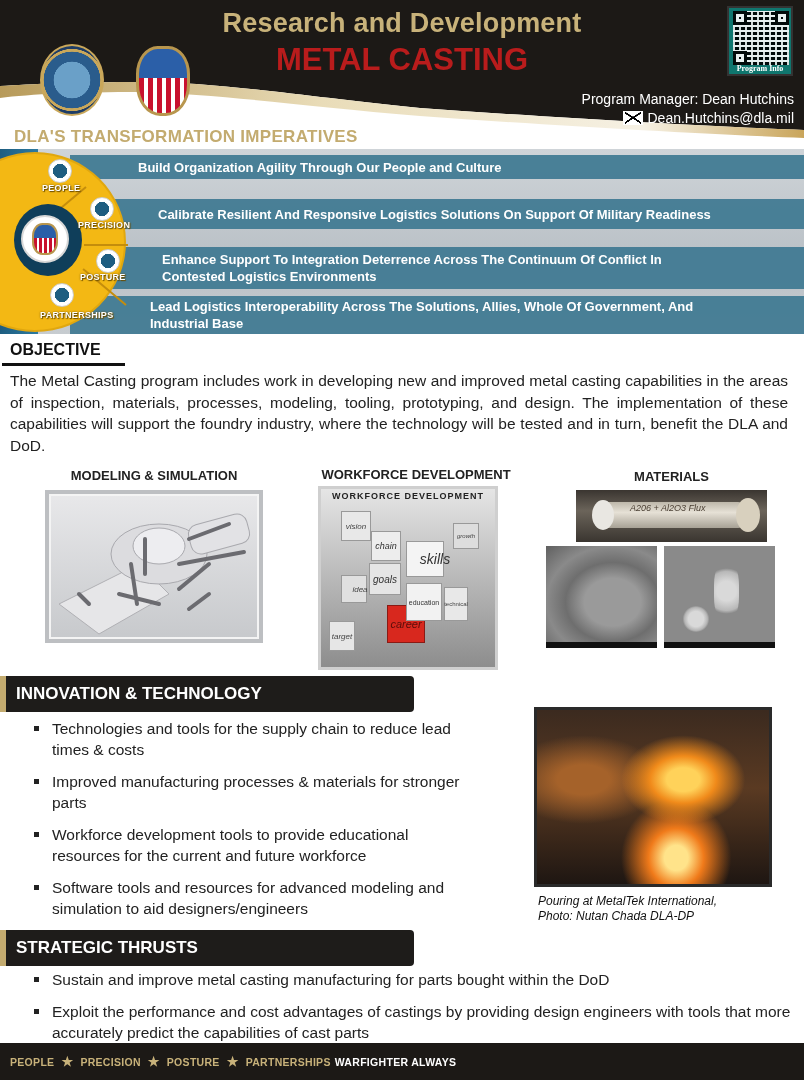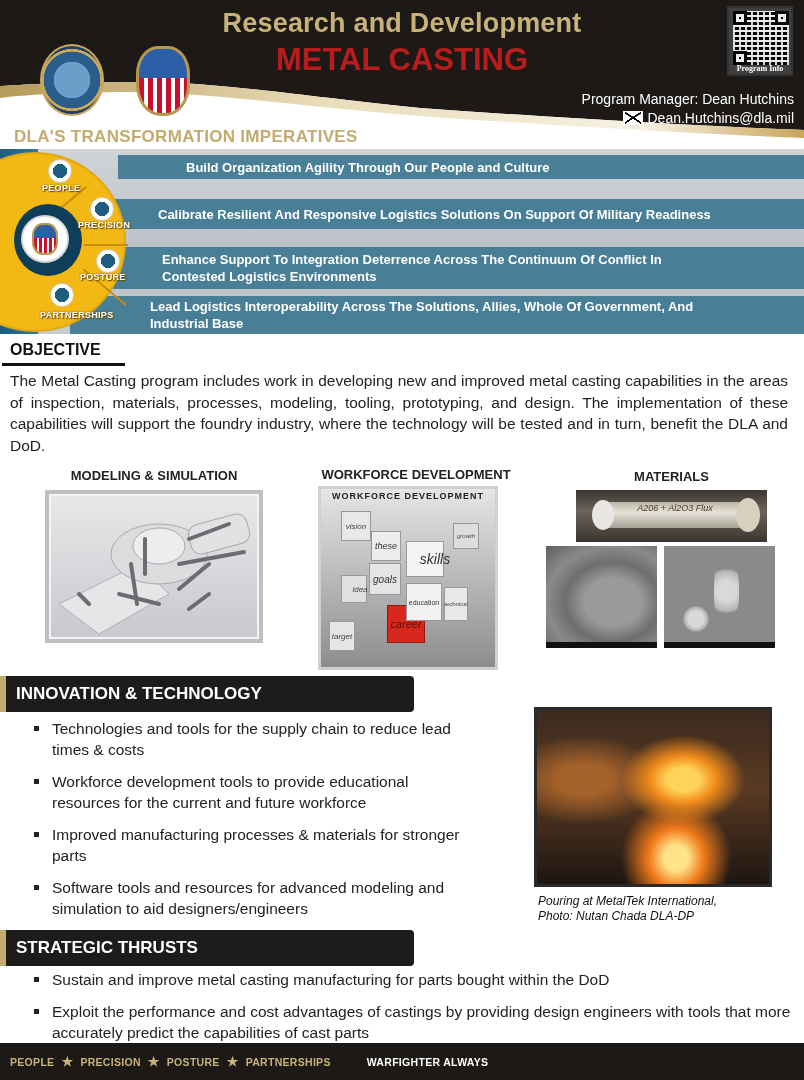--- a/index.html
+++ b/index.html
@@ -7,41 +7,41 @@
   body { position: relative; font-family: "Liberation Sans", sans-serif; color: #1a1a1a; }
 
   
   .header { position: absolute; left: 0; top: 0; width: 804px; height: 150px; overflow: hidden; }
   .header svg.bg { position: absolute; left: 0; top: 0; }
   .title1 { position: absolute; left: 0; width: 804px; top: 8px; text-align: center; font-size: 27px; font-weight: bold; color: #c8b27a; letter-spacing: 0.2px; }
   .title2 { position: absolute; left: 0; width: 804px; top: 42px; text-align: center; font-size: 31px; font-weight: bold; color: #b91c1c; }
   .seal { position: absolute; border-radius: 50%; }
   .seal-dod { left: 40px; top: 44px; width: 64px; height: 72px; background: radial-gradient(circle at 50% 50%, #6aa0c8 0 40%, #2a5c8c 41% 62%, #c9a75a 63% 68%, #1d3c66 69%); border-radius: 50%; border: 2px solid #c9a75a; }
   .seal-dla { left: 136px; top: 46px; width: 54px; height: 70px; border-radius: 40% 40% 45% 45%; background: linear-gradient(#2b5fa8 0 45%, transparent 45%), repeating-linear-gradient(90deg, #c8102e 0 5px, #ffffff 5px 9px); border: 3px solid #b8964e; }
-  .qr { position: absolute; left: 727px; top: 6px; width: 66px; height: 70px; background: #404040; border: 2px solid #333; }
+  .qr { position: absolute; left: 727px; top: 6px; width: 66px; height: 70px; background: #0f766e; border: 2px solid #333; }
   .qr-code { position: absolute; left: 4px; top: 3px; width: 56px; height: 54px; background:
       repeating-linear-gradient(0deg, #000 0 3px, #fff 3px 5px),
       #fff; opacity: 0.9; }
   .qr-code::before { content: ""; position: absolute; inset: 0; background: repeating-linear-gradient(90deg, rgba(255,255,255,0.9) 0 2px, transparent 2px 6px); }
   .qr-corner { position: absolute; width: 14px; height: 14px; border: 3px solid #000; background: #fff; box-shadow: inset 0 0 0 3px #fff, inset 0 0 0 7px #000; }
   .qr-label { position: absolute; left: 0; width: 62px; bottom: 1px; text-align: center; font-family: "Liberation Serif", serif; font-size: 8px; font-weight: bold; color: #fff; }
   .pm { position: absolute; right: 10px; top: 91px; font-size: 14px; color: #ffffff; text-align: right; }
   .email { position: absolute; right: 10px; top: 110px; font-size: 14px; color: #ffffff; display: flex; align-items: center; gap: 5px; }
   .mail-icon { width: 20px; height: 14px; background: #fff; position: relative; border: 1px solid #fff; }
   .mail-icon::before { content: ""; position: absolute; left: 1px; top: 0; width: 16px; height: 12px; background:
       linear-gradient(33deg, transparent 46%, #000 47% 55%, transparent 56%),
       linear-gradient(-33deg, transparent 46%, #000 47% 55%, transparent 56%); }
   .imperatives-title { position: absolute; left: 14px; top: 127px; font-size: 17px; font-weight: bold; color: #c3ab6f; letter-spacing: 0.3px; }
 
   
   .imp { position: absolute; left: 0; top: 149px; width: 804px; height: 185px; background: #d6dadd; overflow: hidden; }
   .imp-bg { position: absolute; inset: 0; background: linear-gradient(180deg, #cfd4d8, #b9c0c6 60%, #c7ccd0); }
   .band { position: absolute; left: 70px; right: 0; background: rgba(62,120,145,0.92); color: #fff; font-weight: bold; font-size: 13px; display: flex; align-items: center; line-height: 17px; }
   .band span { display: block; }
-  .b1 { top: 6px; height 28px; height: 24px; padding-left: 68px; margin-left: 48px; }
+  .b1 { top: 6px; height 28px; height: 24px; padding-left: 68px; }
   .b2 { top: 50px; height: 30px; padding-left: 88px; }
   .b3 { top: 98px; height: 42px; padding-left: 92px; }
   .b4 { top: 147px; height: 38px; padding-left: 80px; }
   .wheel-left { position: absolute; left: 0; top: 0; width: 38px; height: 185px; background: linear-gradient(90deg, #1e5d80, #2c7aa0); }
   .wheel { position: absolute; left: -56px; top: 3px; width: 182px; height: 180px; border-radius: 50%; background: #f3b814; border: 2px solid #e0a70f; }
   .wheel-line { position: absolute; height: 2px; background: #c48d0c; transform-origin: 0 50%; }
   .hub { position: absolute; left: 14px; top: 55px; width: 68px; height: 72px; border-radius: 50%; background: #0f3e5a; }
   .hub-inner { position: absolute; left: 21px; top: 66px; width: 48px; height: 48px; border-radius: 50%; background: #fff; border: 2px solid #d8d8d8; display: flex; align-items: center; justify-content: center; }
   .mini-seal { width: 26px; height: 32px; border-radius: 40%; background: linear-gradient(#2b5fa8 0 45%, transparent 45%), repeating-linear-gradient(90deg, #c8102e 0 3px, #fff 3px 5px); border: 2px solid #b8964e; }
   .wicon { position: absolute; width: 24px; height: 24px; border-radius: 50%; background: radial-gradient(circle, #1e5d80 0 45%, #fff 46% 100%); border: 1px solid #ccc; }
@@ -78,21 +78,21 @@
       radial-gradient(ellipse at 63% 40%, #ffd25a 0 8%, #f08a1a 16%, transparent 30%),
       radial-gradient(ellipse at 60% 85%, #ffe38a 0 6%, #f07a1a 14%, transparent 28%),
       radial-gradient(ellipse at 20% 40%, #a5622a 0 10%, transparent 30%),
       linear-gradient(180deg, #3b2a1f, #5a3a22 45%, #1e1612); }
   .pour-cap { position: absolute; left: 538px; top: 894px; font-size: 12px; font-style: italic; line-height: 15px; color: #111; }
 
   
   .footer { position: absolute; left: 0; top: 1043px; width: 804px; height: 37px; background: #1c1916; display: flex; align-items: center; padding-left: 10px; font-size: 10.5px; font-weight: bold; letter-spacing: 0.3px; }
   .ft-gold { color: #c8b27a; }
   .ft-star { color: #c8b27a; font-size: 13px; margin: 0 7px; }
-  .ft-white { color: #ffffff; margin-left: 36px; }
+  .ft-white { color: #ffffff; margin-left: 4px; }
 </style>
 </head>
 <body>
 
 <div class="header">
   <svg class="bg" width="804" height="150" viewBox="0 0 804 150">
     <defs>
       <linearGradient id="goldg" x1="0" x2="1" y1="0" y2="0">
         <stop offset="0" stop-color="#b79a5a"></stop>
         <stop offset="0.4" stop-color="#e9dcb8"></stop>
@@ -195,53 +195,53 @@
       <line x1="140" y1="115" x2="160" y2="100"></line>
       <line x1="30" y1="100" x2="40" y2="110"></line>
     </g>
   </svg>
 </div>
 
 <div class="imgbox img-work">
   <div style="position:absolute;left:0;top:2px;width:174px;text-align:center;font-size:9px;font-weight:bold;letter-spacing:1px;color:#222;">WORKFORCE DEVELOPMENT</div>
   <div style="position:absolute;left:20px;top:22px;width:30px;height:30px;background:#e8e8e8;border:1px solid #999;font-size:8px;font-style:italic;color:#444;display:flex;align-items:center;justify-content:center;">vision</div>
   <div style="position:absolute;left:88px;top:14px;width:34px;height:26px;background:#eee;border:1px solid #999;font-size:9px;font-style:italic;color:#444;display:flex;align-items:center;justify-content:center;margin-top:44px;">job</div>
-  <div style="position:absolute;left:50px;top:42px;width:30px;height:30px;background:#ededed;border:1px solid #999;font-size:9px;font-style:italic;color:#333;display:flex;align-items:center;justify-content:center;">these</div>
+  <div style="position:absolute;left:50px;top:42px;width:30px;height:30px;background:#ededed;border:1px solid #999;font-size:9px;font-style:italic;color:#333;display:flex;align-items:center;justify-content:center;">chain</div>
   <div style="position:absolute;left:132px;top:34px;width:26px;height:26px;background:#ddd;border:1px solid #999;font-size:6px;font-style:italic;color:#444;display:flex;align-items:center;justify-content:center;">growth</div>
   <div style="position:absolute;left:85px;top:52px;width:38px;height:36px;background:#f4f4f4;border:1px solid #999;font-size:14px;font-style:italic;color:#333;display:flex;align-items:center;justify-content:center;padding-left:20px;">skills</div>
   <div style="position:absolute;left:48px;top:74px;width:32px;height:32px;background:#e5e5e5;border:1px solid #999;font-size:10px;font-style:italic;color:#333;display:flex;align-items:center;justify-content:center;">goals</div>
   <div style="position:absolute;left:20px;top:86px;width:26px;height:28px;background:#e0e0e0;border:1px solid #999;font-size:8px;font-style:italic;color:#444;display:flex;align-items:center;justify-content:center;padding-left:12px;">idea</div>
   <div style="position:absolute;left:40px;top:116px;width:38px;height:38px;background:#d8281e;border:1px solid #8a1a14;font-size:11px;font-style:italic;color:#5a0e0a;display:flex;align-items:center;justify-content:center;margin-left:26px;">career</div>
   <div style="position:absolute;left:85px;top:94px;width:36px;height:38px;background:#f2f2f2;border:1px solid #999;font-size:7px;color:#333;display:flex;align-items:center;justify-content:center;">education</div>
   <div style="position:absolute;left:123px;top:98px;width:24px;height:34px;background:#e8e8e8;border:1px solid #999;font-size:6px;color:#444;display:flex;align-items:center;justify-content:center;">technical</div>
   <div style="position:absolute;left:8px;top:132px;width:26px;height:30px;background:#e6e6e6;border:1px solid #999;font-size:8px;font-style:italic;color:#444;display:flex;align-items:center;justify-content:center;">target</div>
 </div>
 
 <div class="imgbox img-bar">
   <div style="position:absolute;left:26px;top:12px;width:140px;height:26px;background:linear-gradient(180deg,#bdb7aa,#e6e1d6 40%,#a7a195);border-radius:4px;"></div>
   <div style="position:absolute;left:16px;top:10px;width:22px;height:30px;border-radius:50%;background:#e9e7e2;"></div>
   <div style="position:absolute;left:160px;top:8px;width:24px;height:34px;border-radius:50%;background:#d8d0be;"></div>
-  <div style="position:absolute;left:54px;top:13px;width:90px;text-align:center;font-size:9px;font-style:italic;color:#4a3f33;line-height:10px;">A206 + Al2O3 Flux</div>
+  <div style="position:absolute;left:54px;top:13px;width:90px;font-size:9px;font-style:italic;color:#4a3f33;line-height:10px;">A206 + Al2O3 Flux</div>
 </div>
 <div class="imgbox img-sem1">
     <div class="sem-bar"></div>
   </div>
 <div class="imgbox img-sem2">
   <div style="position:absolute;left:50px;top:15px;width:25px;height:60px;border-radius:40%;background:radial-gradient(circle,#d9d9d9 0 30%,#b8b8b8 60%,transparent 70%);"></div>
   <div style="position:absolute;left:18px;top:60px;width:28px;height:26px;border-radius:50%;background:radial-gradient(circle,#d9d9d9 0 40%,#b5b5b5 60%,transparent 70%);"></div>
   <div class="sem-bar"></div>
 </div>
 
 <div class="sec sec-innov">
   <span>INNOVATION &amp; TECHNOLOGY</span>
 </div>
 <ul class="bul innov">
   <li>Technologies and tools for the supply chain to reduce lead times &amp; costs</li>
+  <li>Improved manufacturing processes &amp; materials for stronger parts</li>
   <li>Workforce development tools to provide educational resources for the current and future workforce</li>
-  <li>Improved manufacturing processes &amp; materials for stronger parts</li>
   <li>Software tools and resources for advanced modeling and simulation to aid designers/engineers</li>
 </ul>
 
 <div class="imgbox img-pour"></div>
 <div class="pour-cap">
   <div>Pouring at MetalTek International,</div>
   <div>Photo: Nutan Chada DLA-DP</div>
 </div>
 
 <div class="sec sec-strat">

